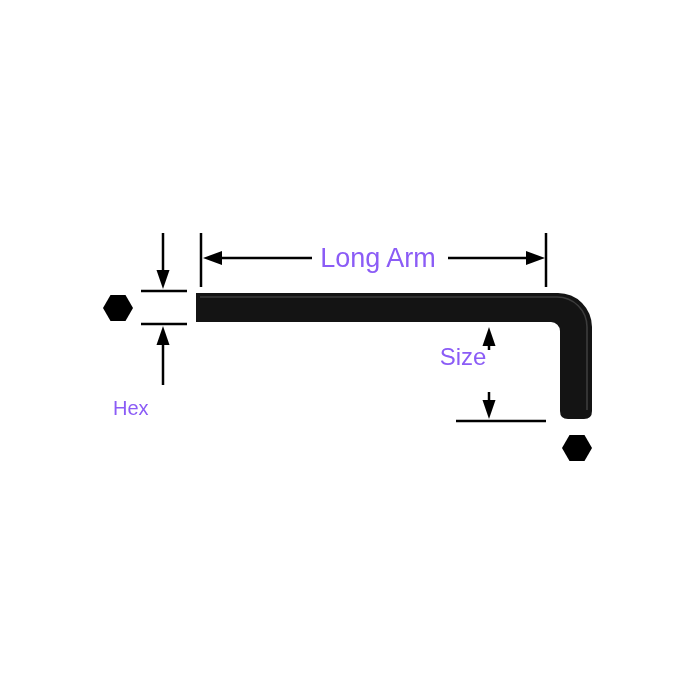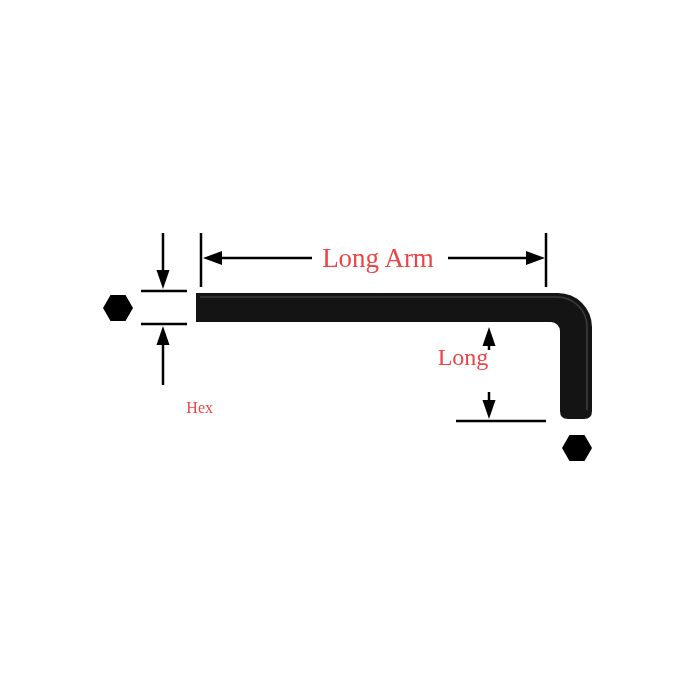--- a/index.html
+++ b/index.html
@@ -6,33 +6,33 @@
   .stage {
     position: relative;
     width: 700px;
     height: 700px;
     background: #ffffff;
     overflow: hidden;
     font-family: "Liberation Sans", sans-serif;
     color: #000000;
   }
   .stage svg { position: absolute; left: 0; top: 0; }
-  .label { position: absolute; color: #ef4444; font-family: Liberation Serif, serif; }
+  .label { position: absolute; color: #8b5cf6; }
   .label span { display: block; }
   .long-arm-label {
     left: 288px; top: 243px; width: 180px;
     text-align: center; font-size: 27px; line-height: 30px;
   }
   .short-arm-label {
     left: 413px; top: 344px; width: 100px;
     text-align: center; font-size: 24px; line-height: 26px;
   }
   .hex-size-label {
     left: 113px; top: 395px; width: 100px;
-    text-align: right; font-size: 16px; line-height: 26px;
+    text-align: left; font-size: 20px; line-height: 26px;
   }
 </style>
 </head>
 <body>
 
 <div class="stage">
 
   <svg width="700" height="700" viewBox="0 0 700 700">
 
     <path d="M 196 293 L 558 293 A 34 34 0 0 1 592 327 L 592 411
@@ -66,20 +66,20 @@
         <polygon points="489,419 482.5,400 495.5,400"></polygon>
         <polygon points="133,308 125.5,295 110.5,295 103,308 110.5,321 125.5,321"></polygon>
         <polygon points="592,448 584.5,435 569.5,435 562,448 569.5,461 584.5,461"></polygon>
       </g>
     </g>
   </svg>
 
   <div class="label long-arm-label">Long Arm</div>
 
   <div class="label short-arm-label">
-    <span>Long</span>
+    <span>Size</span>
   </div>
 
   <div class="label hex-size-label">
     <span>Hex</span>
   </div>
 
 </div>
 
 </body></html>

